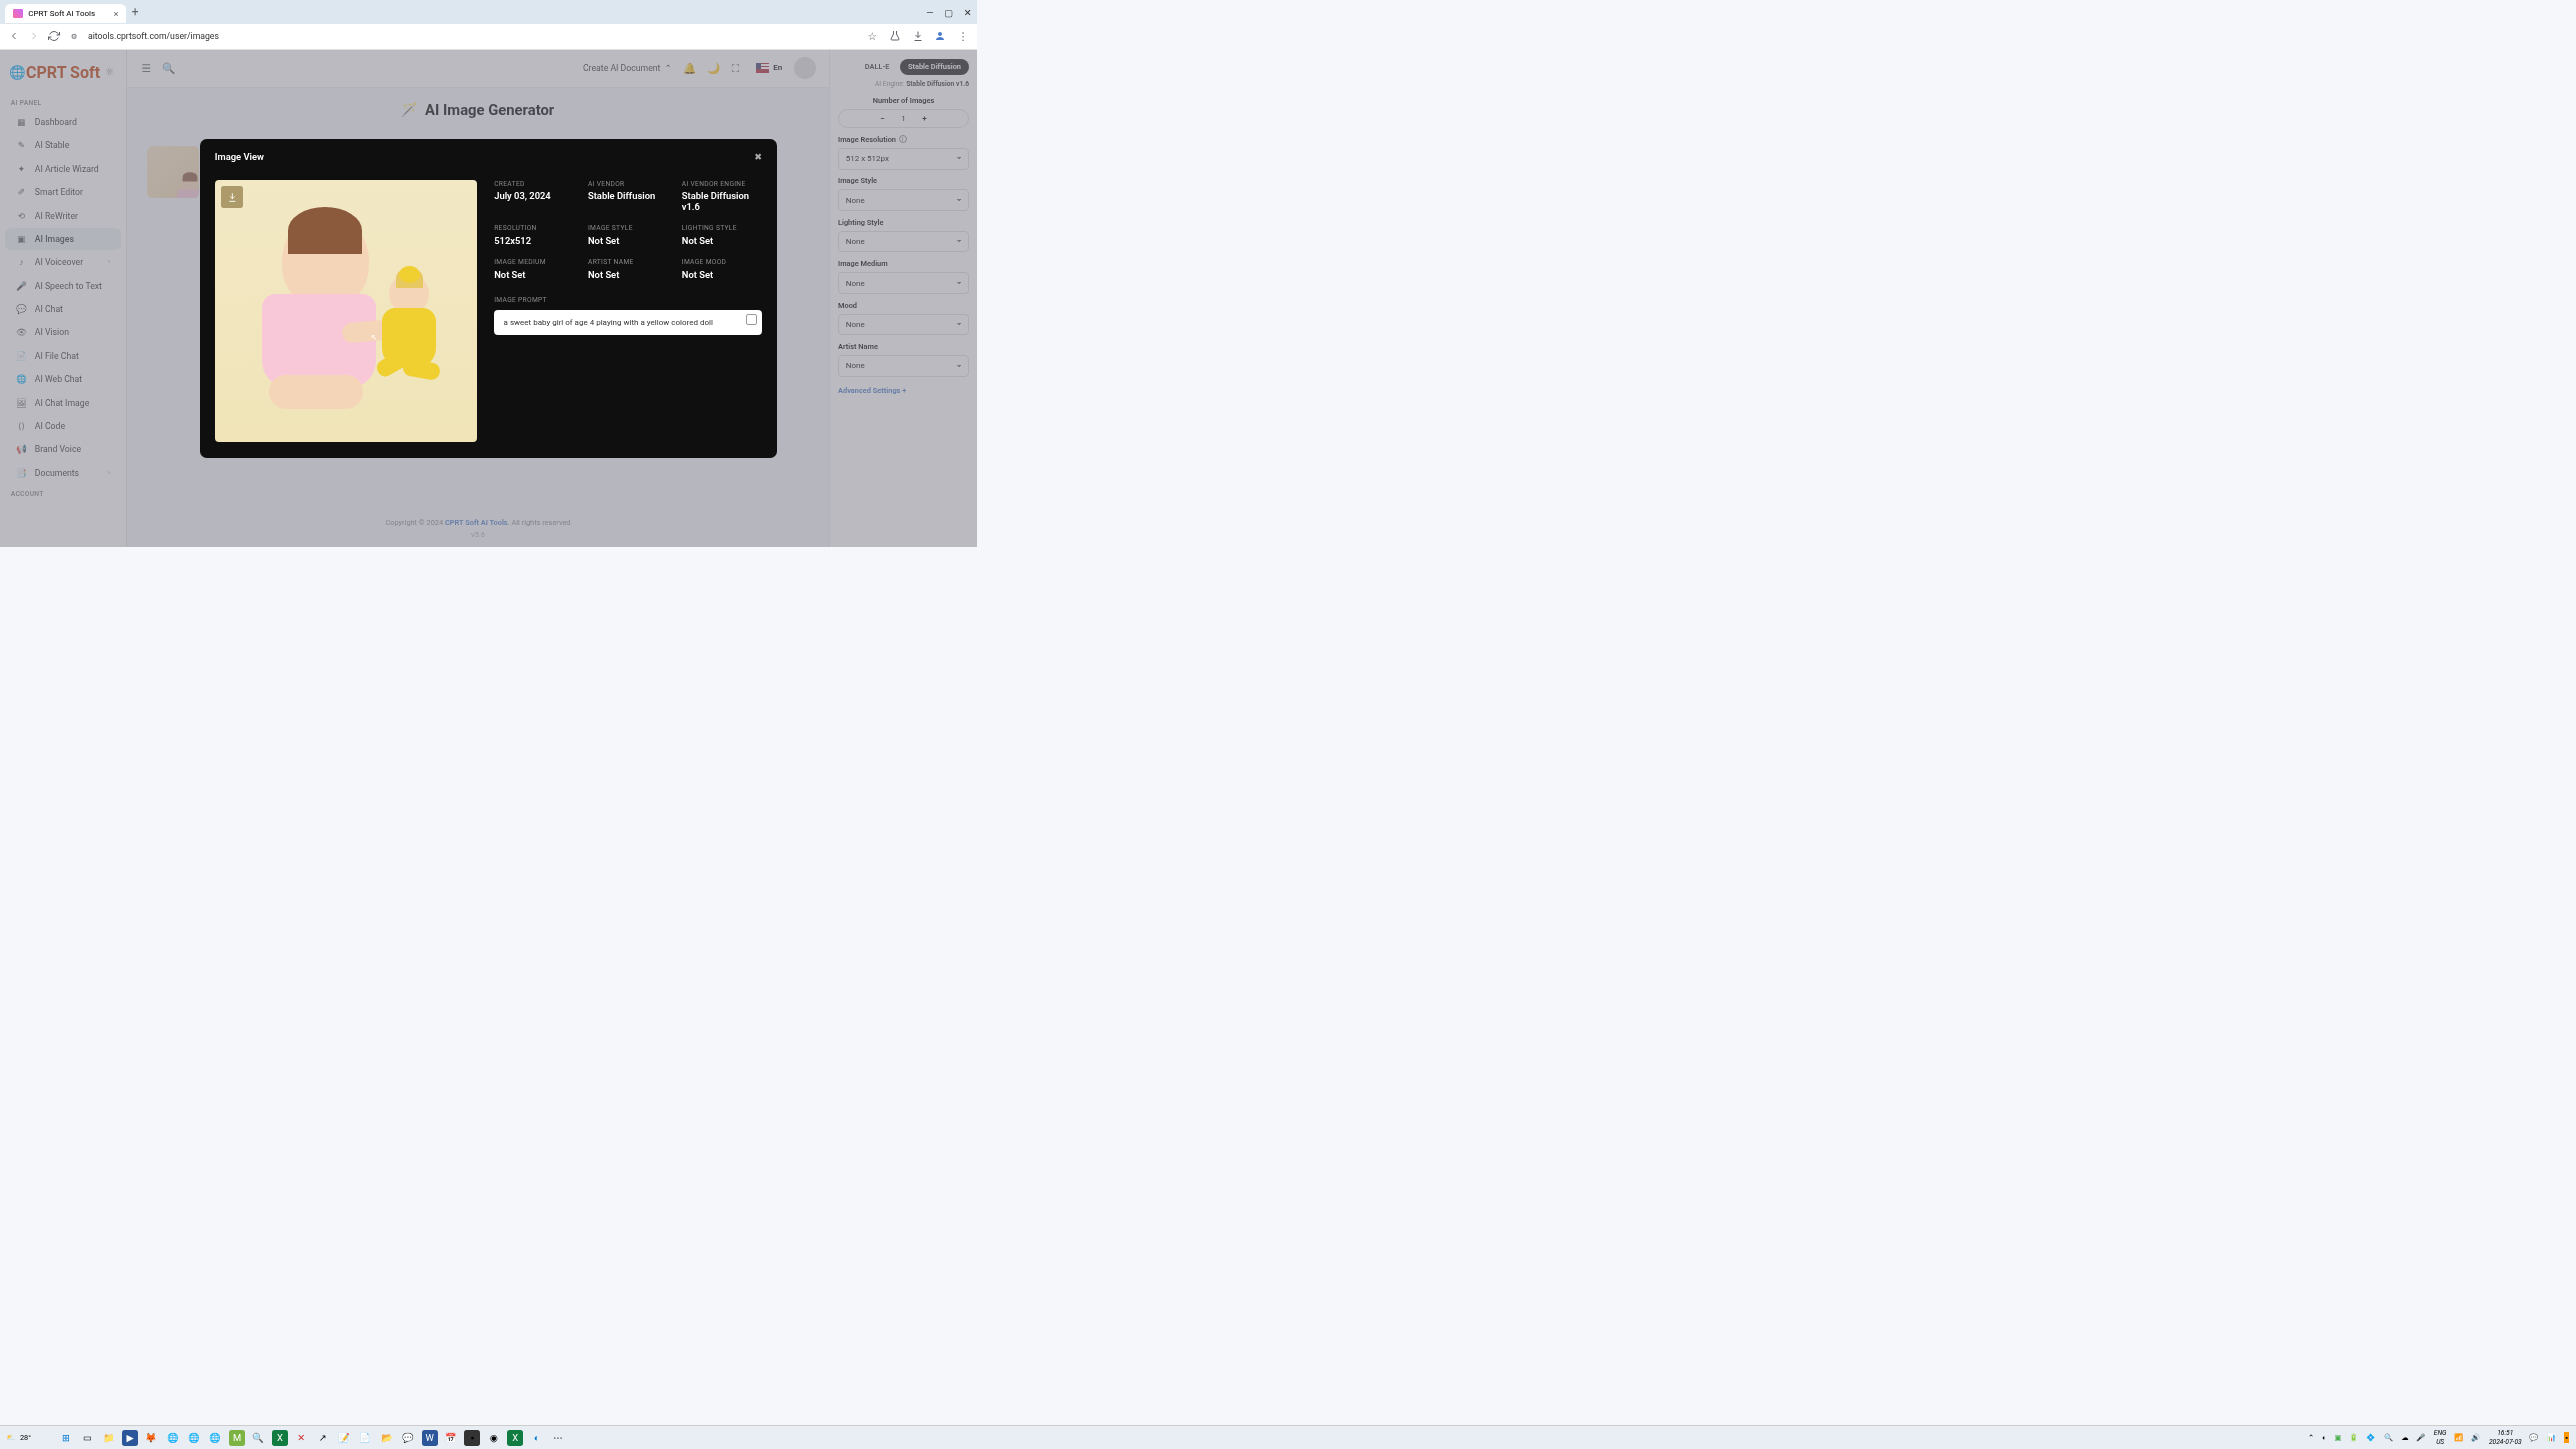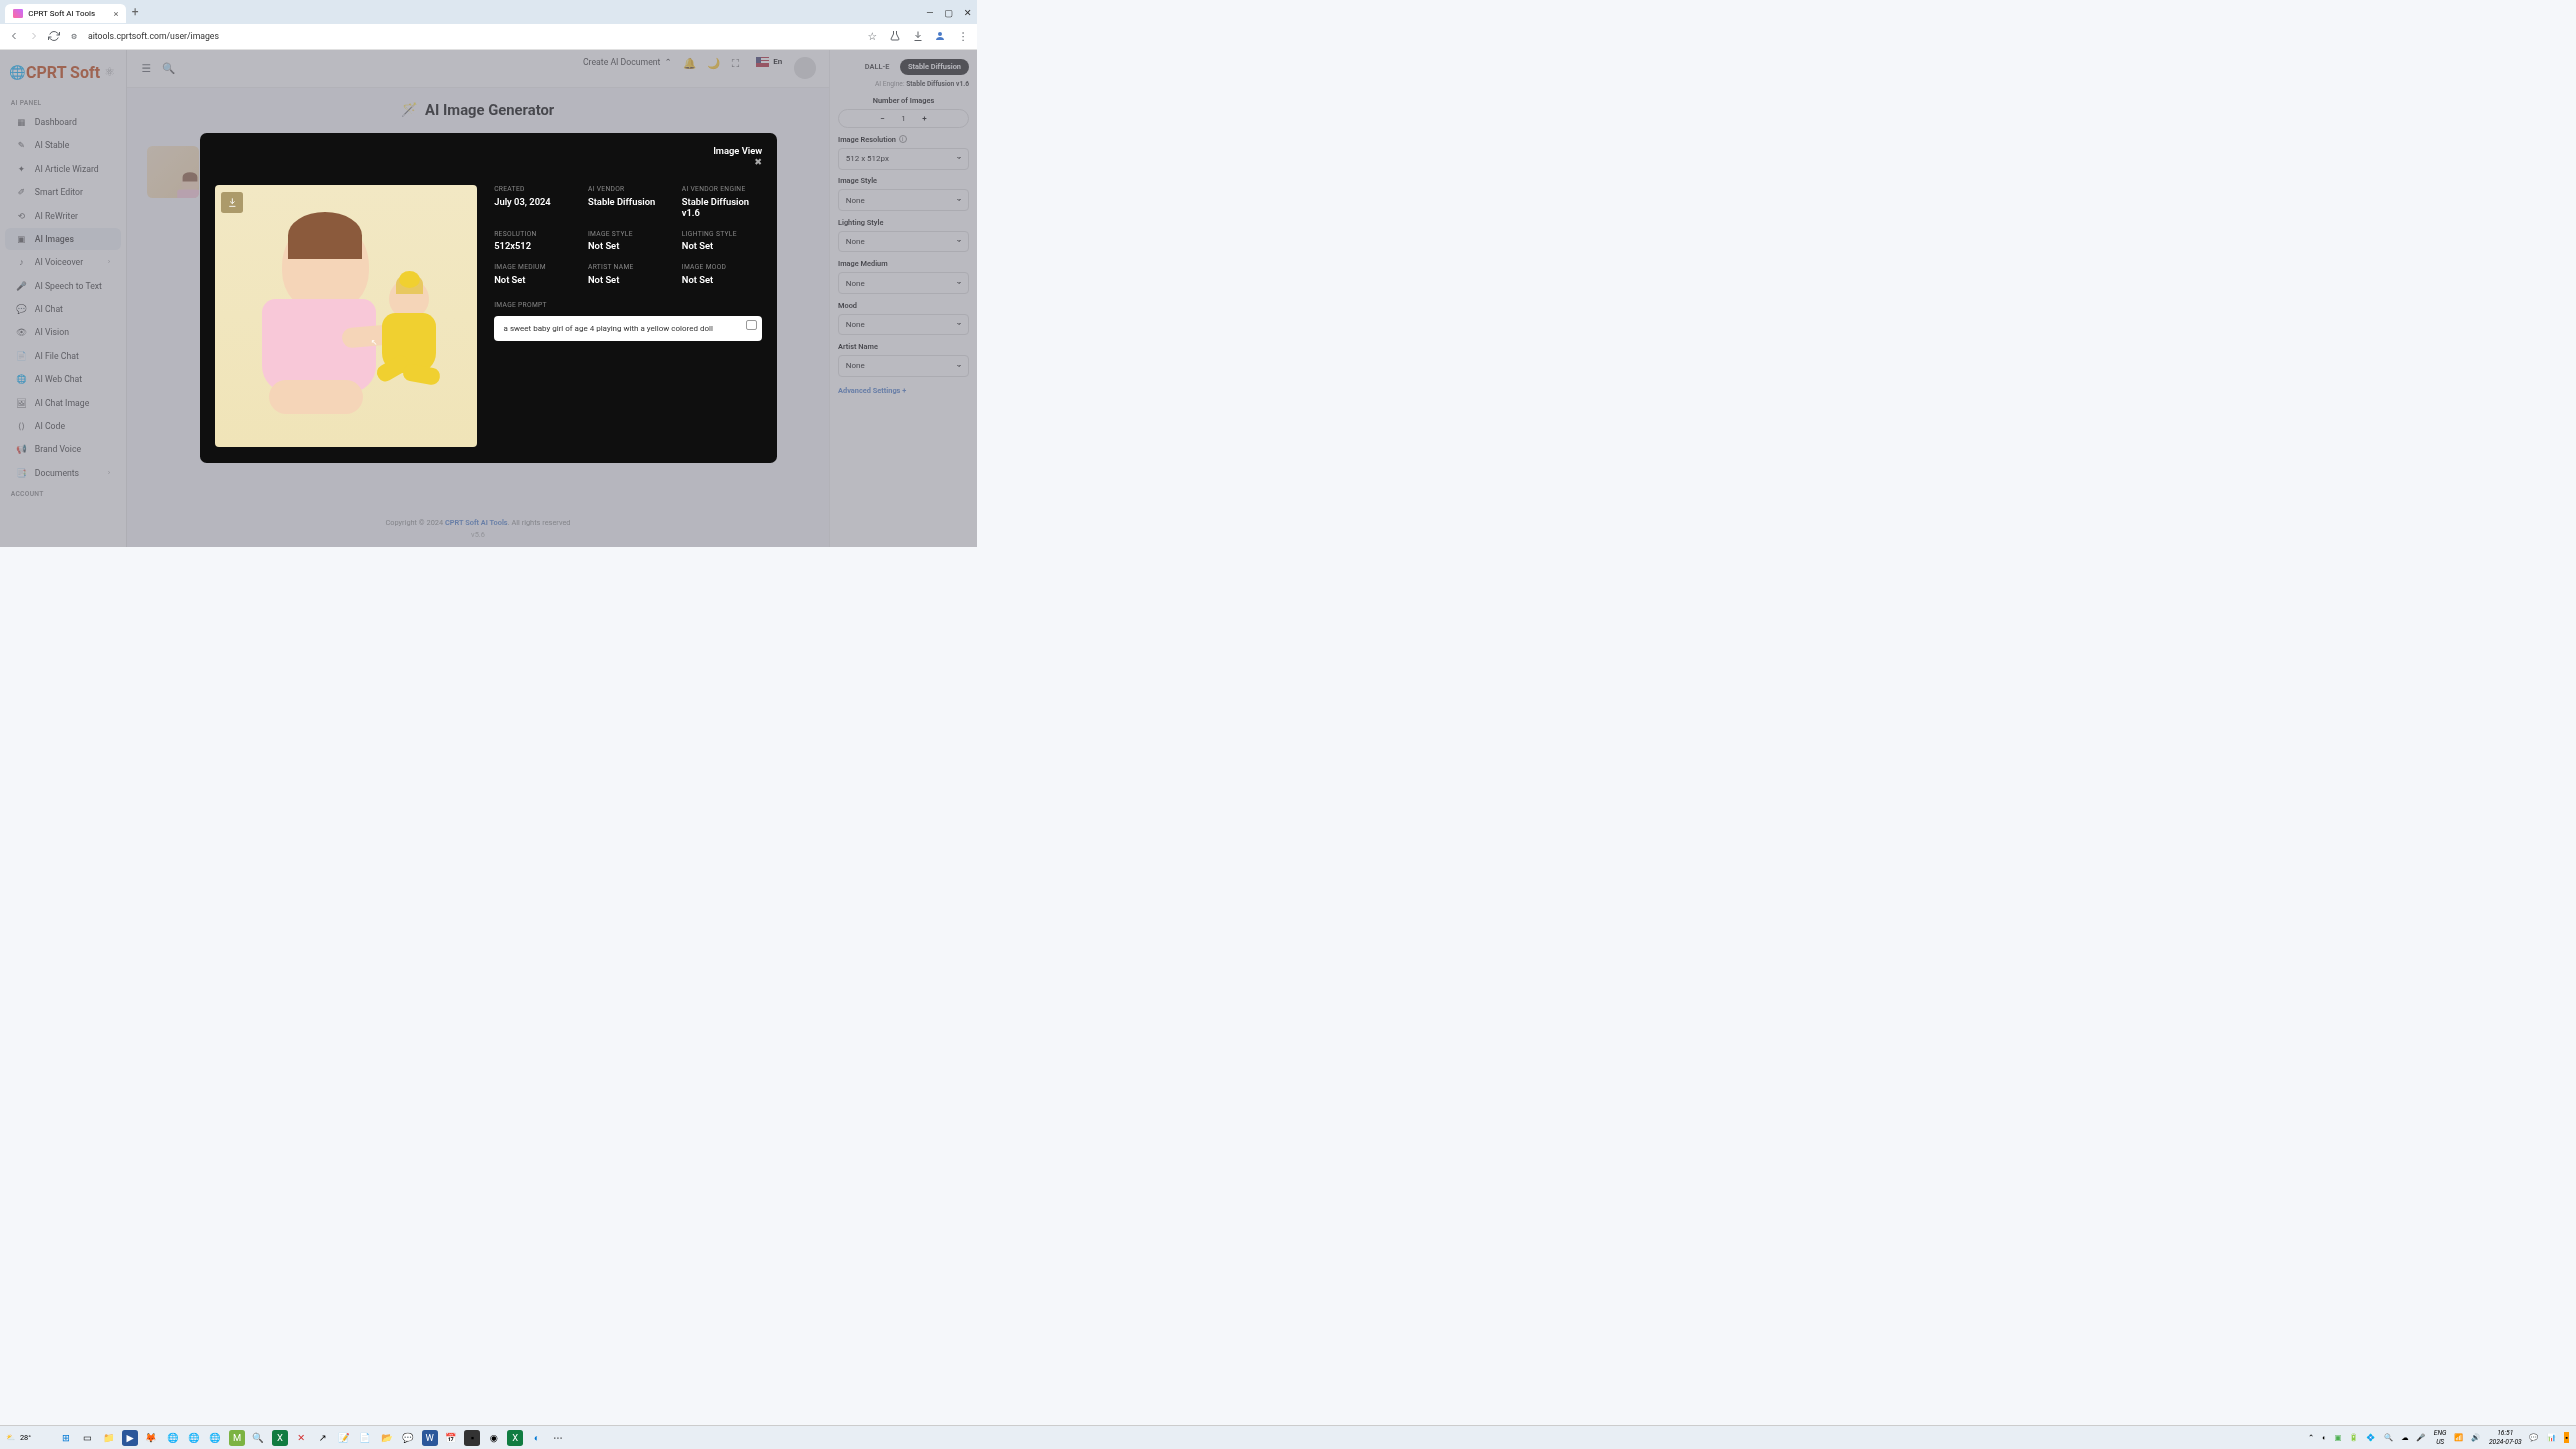--- a/index.html
+++ b/index.html
@@ -26,21 +26,21 @@
     .logo-text { font-size: 16px; font-weight: 700; color: #c2410c; }
     
     .section-label { font-size: 6.7px; font-weight: 600; color: #888; padding: 5.4px 10.7px 2.7px; letter-spacing: 0.3px; }
     .nav-item { display: flex; align-items: center; gap: 8px; padding: 6px 10.7px; font-size: 8.7px; color: #333; cursor: pointer; border-radius: 5.4px; margin: 0.7px 5.4px; }
     .nav-item.active { background: #eef2f6; font-weight: 500; }
     .nav-ico { width: 10.7px; height: 10.7px; display: flex; align-items: center; justify-content: center; color: #555; }
     .nav-chevron { margin-left: auto; font-size: 6.7px; color: #888; }
     
     .main { flex: 1; display: flex; flex-direction: column; position: relative; }
     .topbar { height: 38px; display: flex; align-items: center; padding: 0 13.4px; gap: 10.7px; border-bottom: 0.7px solid #eee; background: #fff; }
-    .topbar-right { margin-left: auto; display: flex; align-items: flex-start; gap: 12px; }
+    .topbar-right { margin-left: auto; display: flex; align-items: center; gap: 12px; }
     .create-doc { font-size: 8.7px; color: #333; display: flex; align-items: center; gap: 4px; cursor: pointer; }
     .topbar-ico { width: 12px; height: 12px; color: #555; cursor: pointer; }
     .lang { display: flex; align-items: center; gap: 4px; font-size: 8px; font-weight: 600; }
     .flag { width: 13.4px; height: 9.4px; background: linear-gradient(to bottom, #b22234 14%, white 14%, white 28%, #b22234 28%, #b22234 42%, white 42%, white 56%, #b22234 56%); position: relative; }
     .flag::before { content: ''; position: absolute; top: 0; left: 0; width: 5.4px; height: 5.4px; background: #3c3b6e; }
     .avatar { width: 21.5px; height: 21.5px; border-radius: 50%; background: #ddd; }
     
     .content { flex: 1; padding: 13.4px 20px; overflow: auto; }
     .page-title-wrap { text-align: center; margin-bottom: 13.4px; }
     .page-title { font-size: 14.8px; font-weight: 700; display: inline-flex; align-items: center; gap: 6.7px; }
@@ -64,21 +64,21 @@
     .engine-info b { color: #333; }
     .panel-label { font-size: 7.4px; font-weight: 600; margin: 6.7px 0 4px; display: flex; align-items: center; gap: 2.7px; }
     .num-stepper { display: flex; align-items: center; justify-content: center; gap: 13.4px; border: 0.7px solid #ddd; border-radius: 13.4px; padding: 4px; }
     .step-btn { width: 10.7px; text-align: center; cursor: pointer; font-weight: 600; }
     .panel-select { width: 100%; padding: 5.4px 6.7px; border: 0.7px solid #ddd; border-radius: 4px; font-size: 8px; background: #fff; cursor: pointer; appearance: none; background-image: linear-gradient(45deg, transparent 50%, #666 50%), linear-gradient(135deg, #666 50%, transparent 50%); background-position: calc(100% - 9.4px) center, calc(100% - 6.7px) center; background-size: 2.7px 2.7px; background-repeat: no-repeat; }
     .adv-link { color: #4a7bc8; font-size: 7.4px; font-weight: 700; cursor: pointer; margin-top: 9.4px; display: block; }
     
     
     .overlay { position: absolute; inset: 0; background: rgba(130, 130, 140, 0.55); display: flex; align-items: center; justify-content: center; z-index: 100; }
     .modal { width: 577px; background: #0f0f0f; border-radius: 6.7px; color: #fff; padding: 12px 14.8px 16px; }
-    .modal-header { display: flex; align-items: flex-end; margin-bottom: 18px; flex-direction: column; }
+    .modal-header { display: flex; align-items: flex-start; margin-bottom: 18px; }
     .modal-title { font-size: 9.4px; font-weight: 600; }
     .modal-close { margin-left: auto; cursor: pointer; font-size: 9.4px; color: #aaa; }
     .modal-body { display: flex; gap: 17.4px; }
     .modal-image { width: 262px; height: 262px; border-radius: 4px; background: linear-gradient(180deg, #f2e8c4 0%, #f0e4b8 100%); position: relative; overflow: hidden; }
     .dl-btn { position: absolute; top: 6.7px; left: 6.7px; width: 21.5px; height: 21.5px; background: rgba(160,140,90,0.85); border-radius: 2.7px; display: flex; align-items: center; justify-content: center; cursor: pointer; color: #fff; }
     .cursor-ptr { position: absolute; top: 153px; left: 156px; font-size: 8px; }
     
     
     .baby-scene { width: 100%; height: 100%; position: relative; }
     .baby-head { position: absolute; top: 34px; left: 67px; width: 87px; height: 94px; background: #f5d5b8; border-radius: 50% 50% 45% 45%; }

